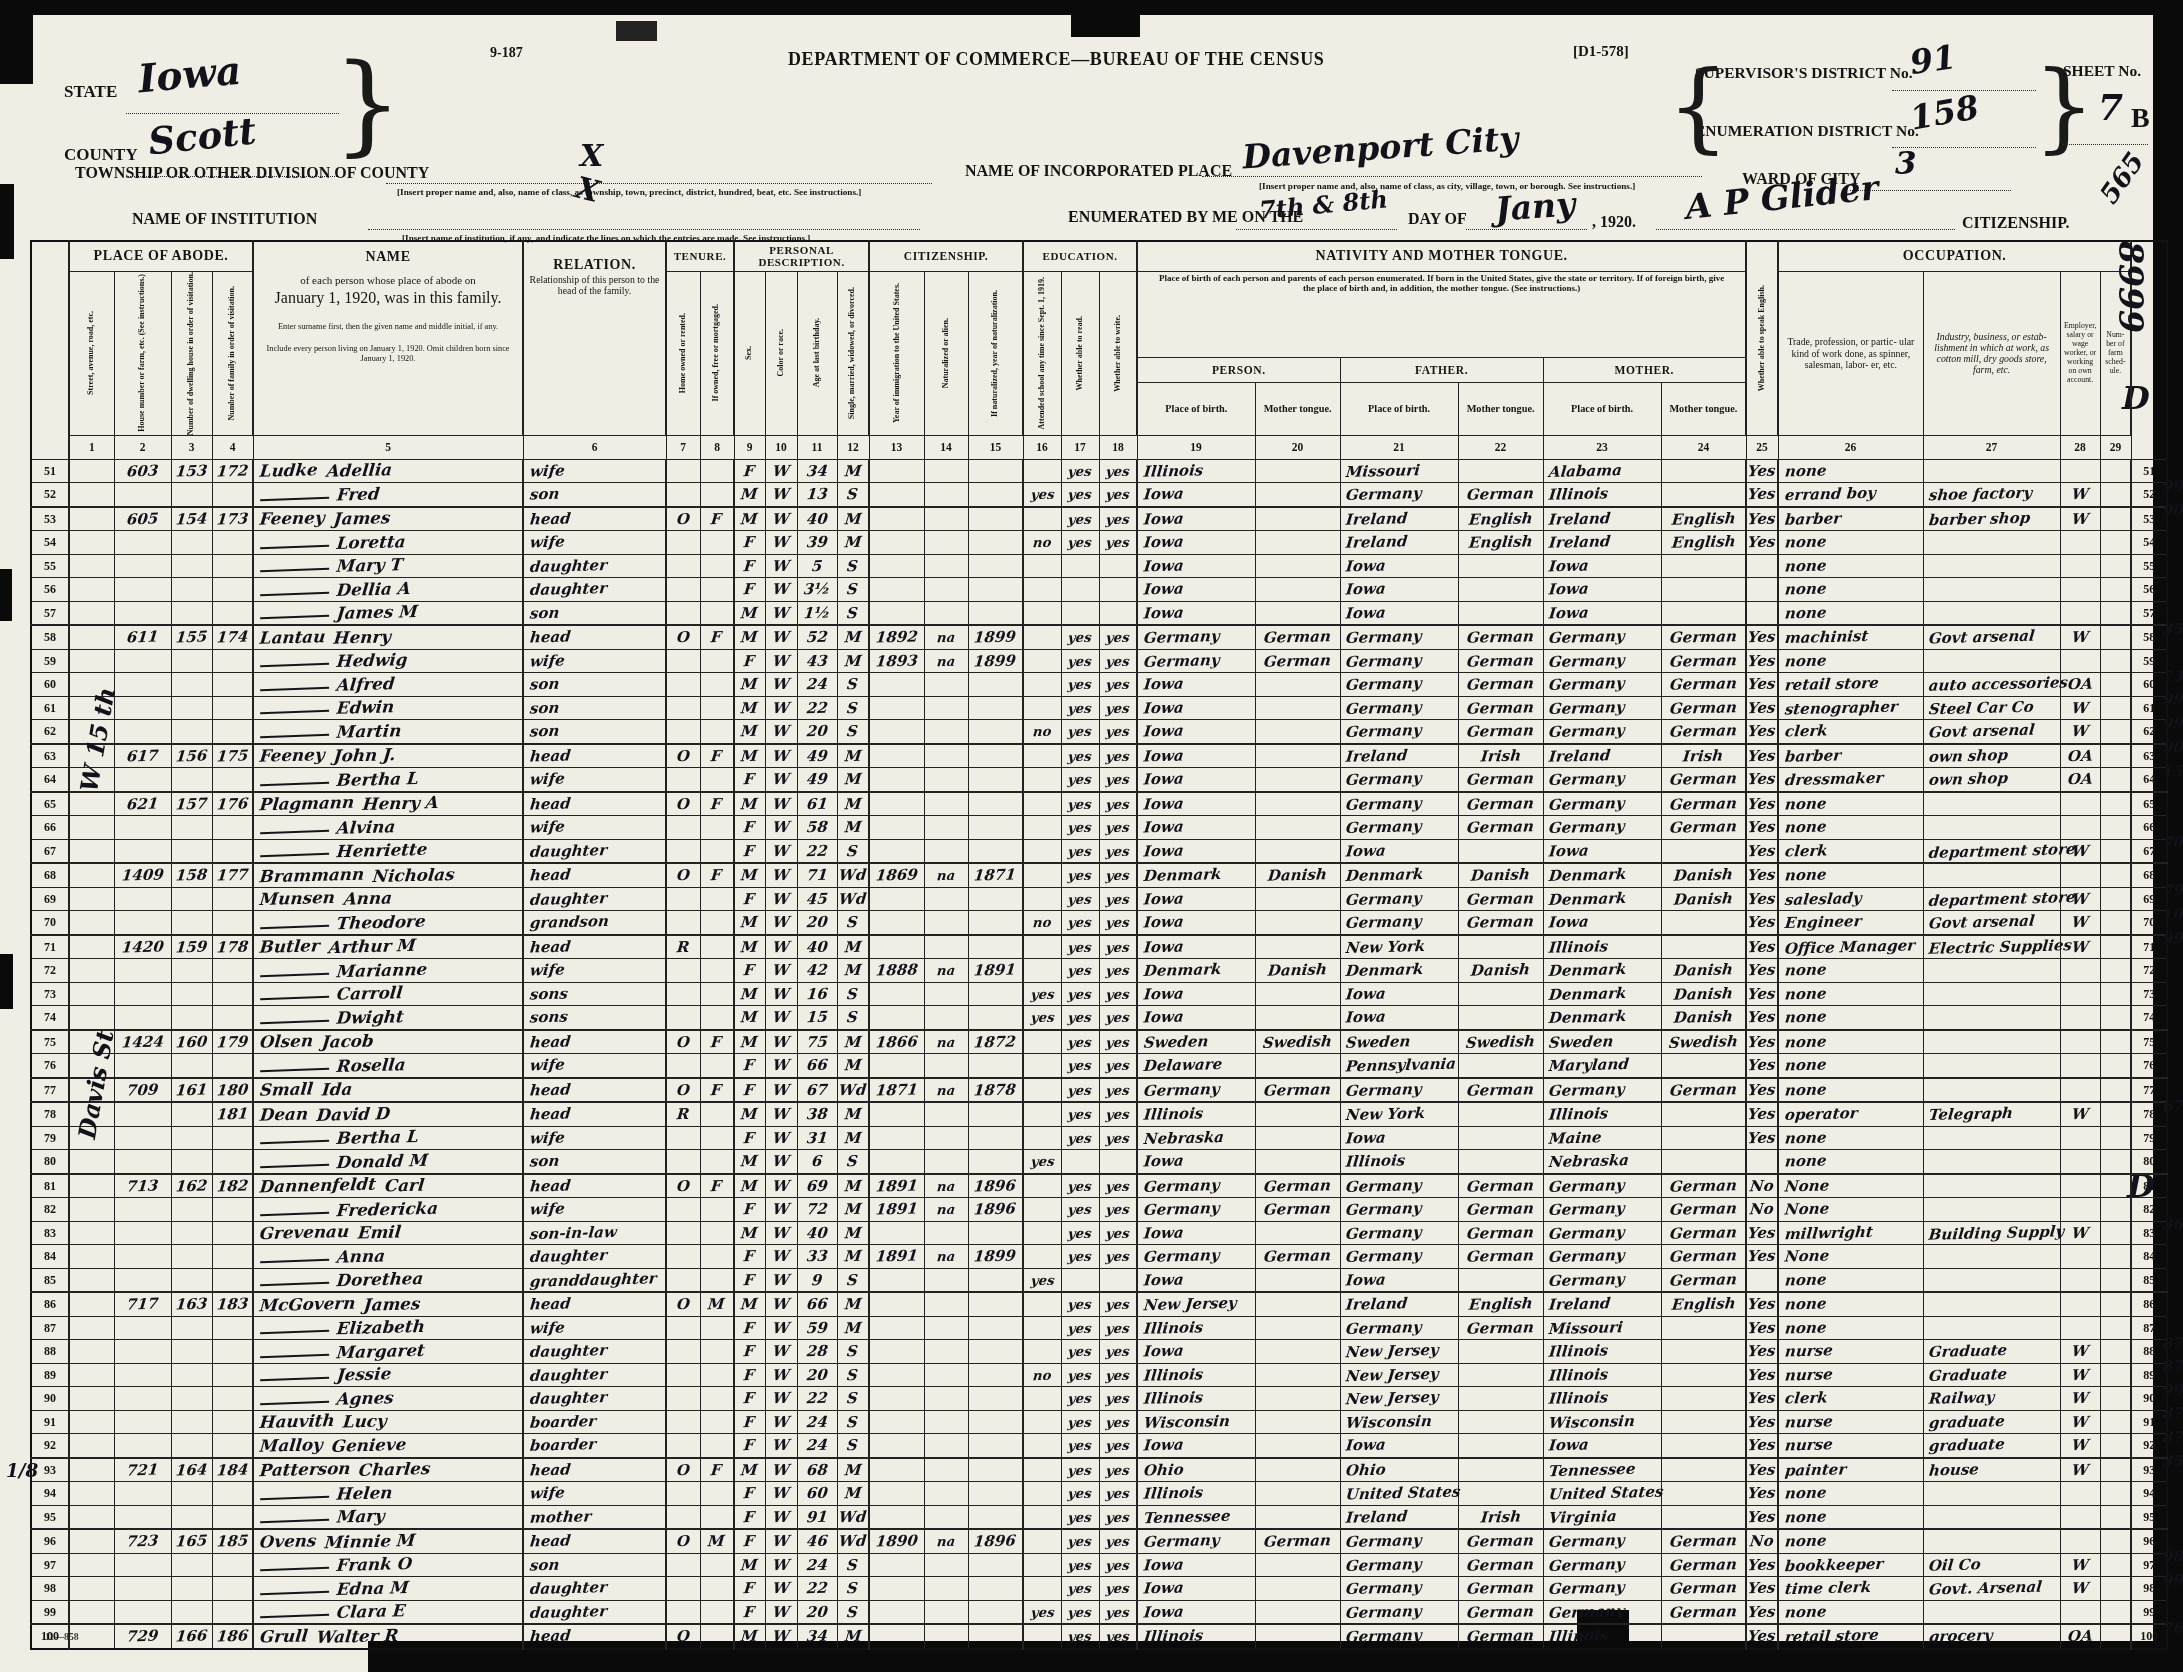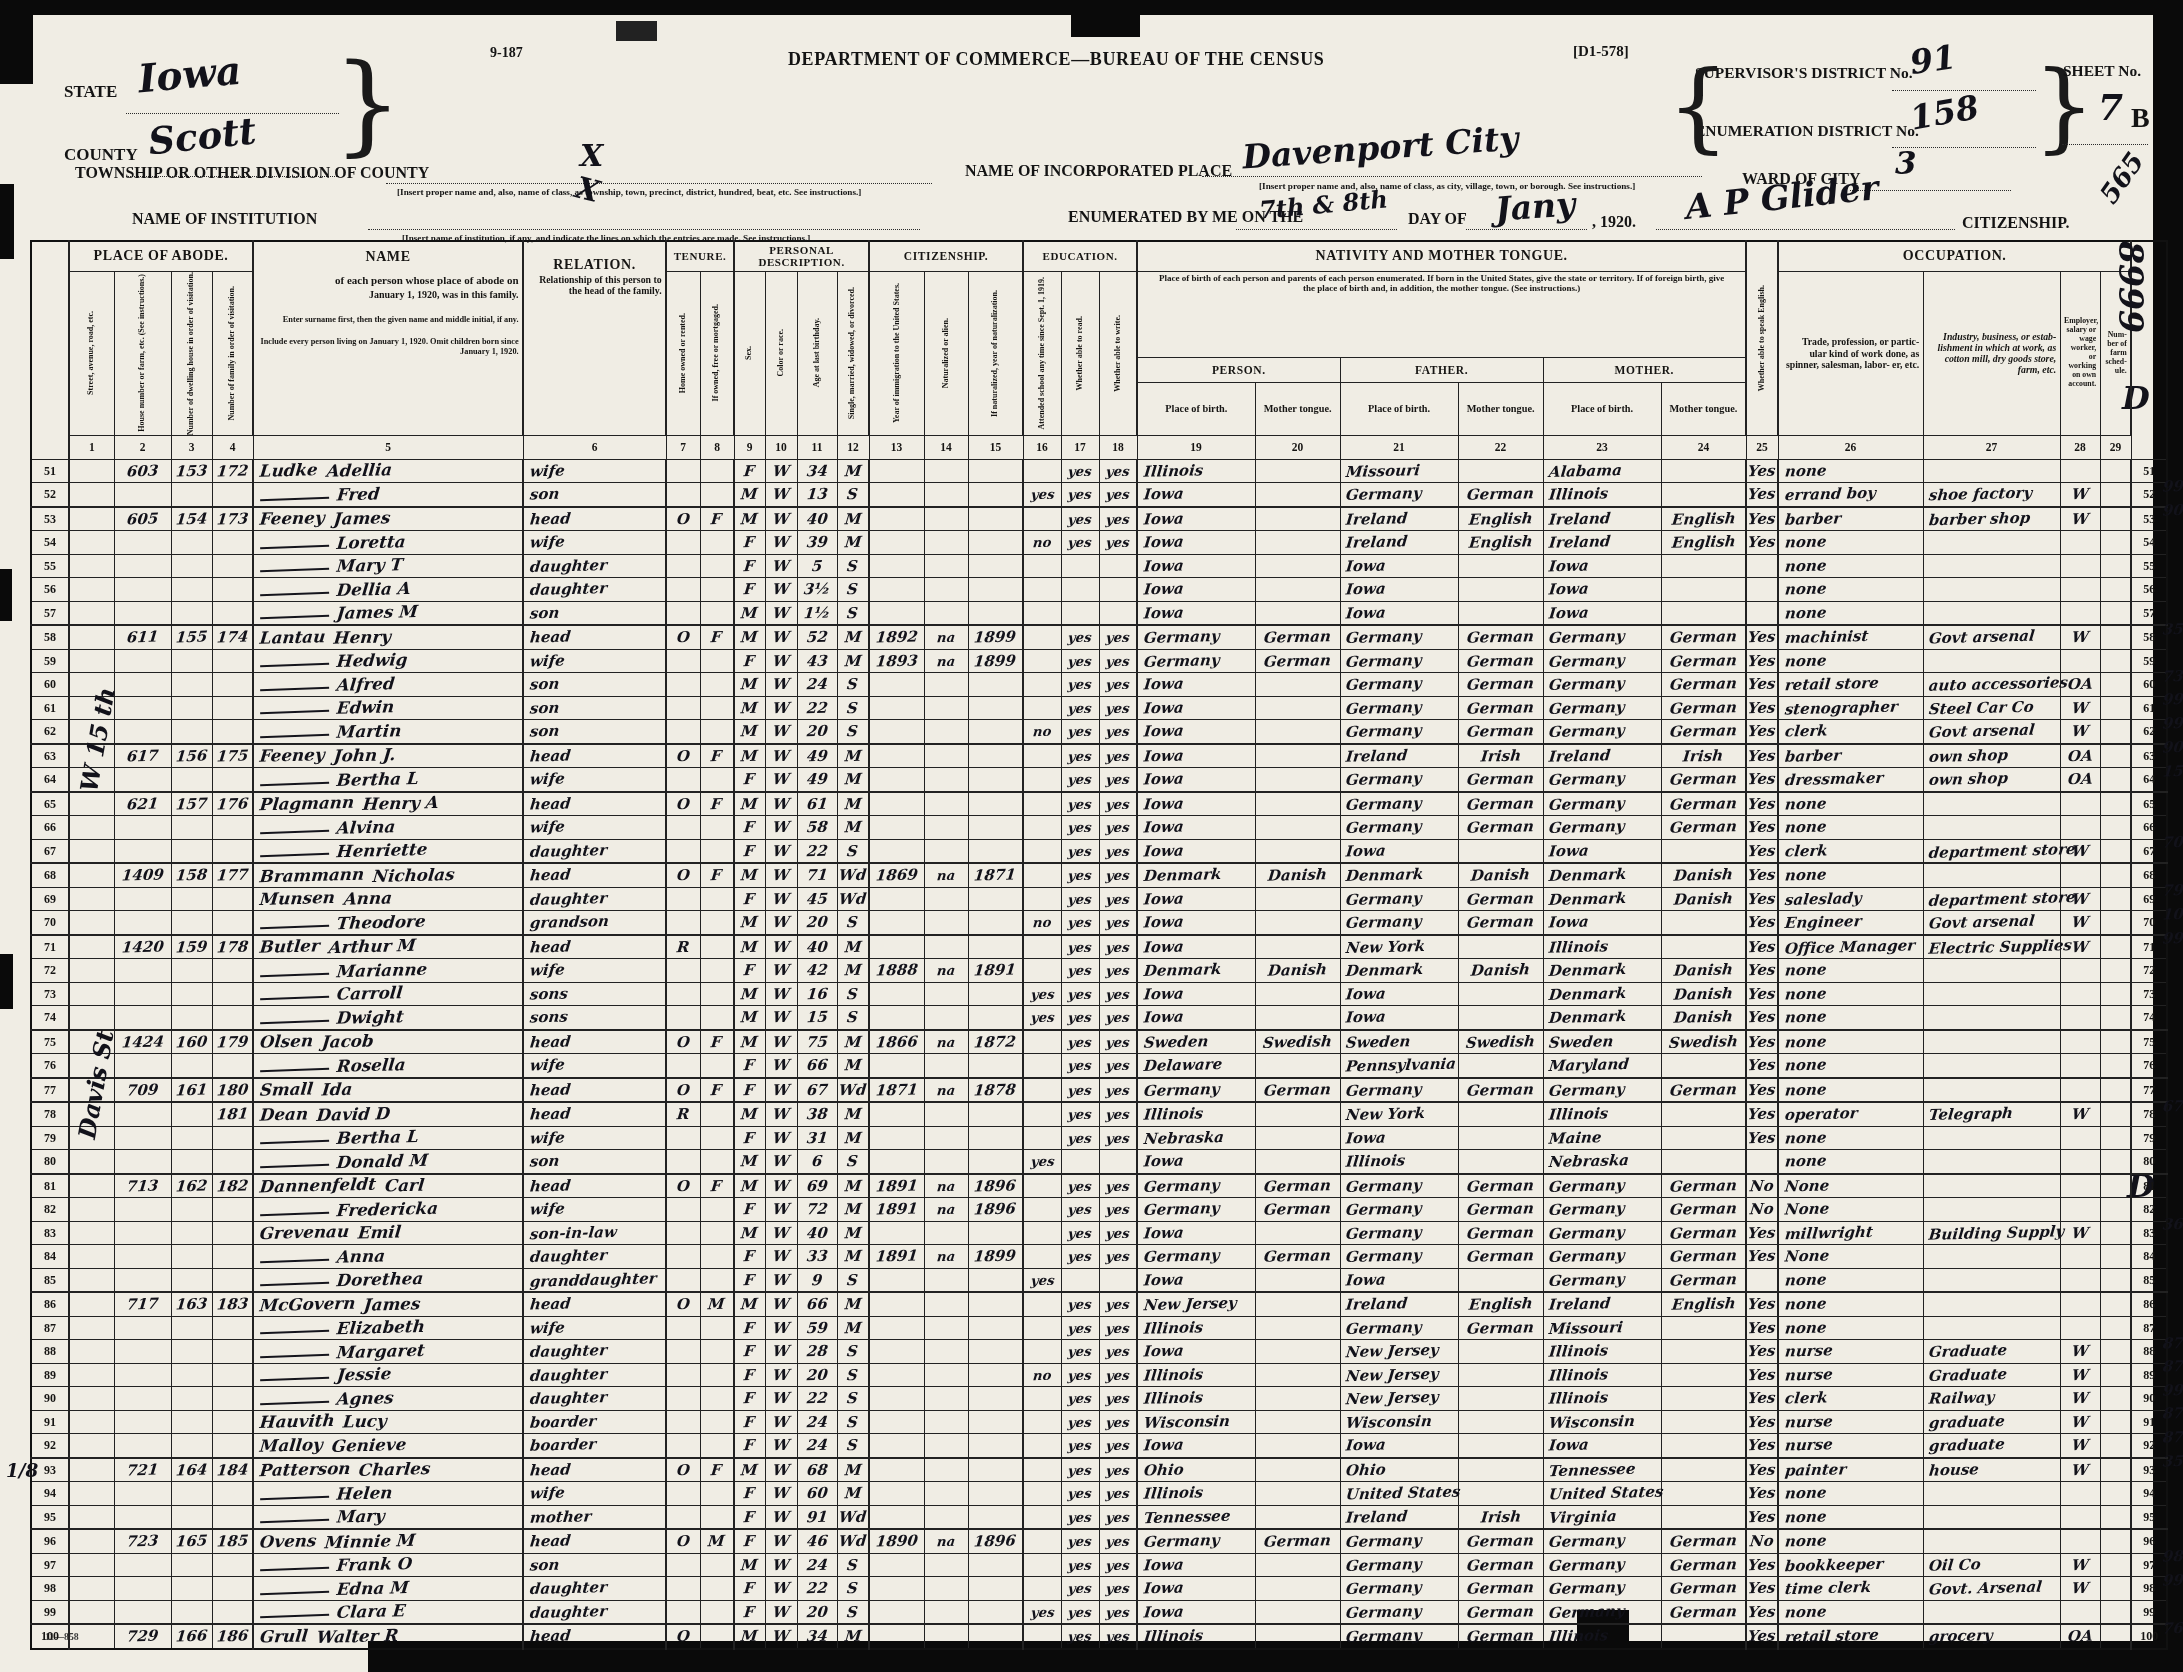--- a/index.html
+++ b/index.html
@@ -15,21 +15,21 @@
   .hwa{position:absolute;}
   .dotline{position:absolute;border-bottom:1.7px dotted #2b2b2b;height:0;}
   .brace{position:absolute;font-family:"DejaVu Serif",serif;font-weight:400;color:#1a1a1a;}
   
   table{position:absolute;left:30px;top:240px;width:2123px;border-collapse:collapse;table-layout:fixed;}
   th,td{border:1px solid #222;padding:0;overflow:visible;font-family:"Liberation Serif",serif;}
   table{border:2.3px solid #111;}
   thead th{vertical-align:middle;text-align:center;}
   .gt{font-size:14px;font-weight:bold;letter-spacing:0.6px;}
   .vlab{writing-mode:vertical-rl;transform:rotate(180deg);margin:0 auto;font-size:8px;font-weight:bold;line-height:1.08;max-height:190px;text-align:center;}
-  .smn{font-size:8.3px;font-weight:bold;line-height:1.15;padding:1.1px 3.4px;text-align:right;}
+  .smn{font-size:8.3px;font-weight:normal;line-height:1.15;padding:1.1px 3.4px;}
   .nnote{font-size:9px;font-weight:bold;line-height:1.2;padding:1.1px 17px;}
   .numr th{font-size:11.5px;font-weight:bold;height:23px;}
   tbody td{height:22.5px;font-size:14.4px;}
   tbody tr.dot td{border-bottom-style:dotted;border-bottom-width:1.1px;}
   tbody tr.nf td{border-top-width:2.1px;}
   td .hw{display:inline-block;transform:skewX(-7deg) rotate(-1.5deg);font-size:15px;line-height:1;}
   td.nm .hw{font-size:16.7px;}
   td.c{text-align:center;}
   td.l{text-align:left;padding-left:5.7px;}
   td.lnumc,th.lnumc{font-size:12px;font-weight:bold;text-align:center;font-family:"Liberation Serif",serif;}
@@ -173,21 +173,21 @@
         <col style="width:31px">
       <col style="width:36px">
     </colgroup>
     <thead>
       <tr style="height:30px;">
         <th class="lnumc hb1" rowspan="5"></th>
         <th class="gt gb" colspan="4">PLACE OF ABODE.</th>
         <th class="gb" rowspan="4" style="vertical-align:top;padding-top:7px;">
           <div class="gt">NAME</div>
           <div class="smn" style="font-size:11px;margin-top:8px;">of each person whose place of abode on</div>
-          <div class="smn" style="font-size:10px;">January 1, 1920, was in this family.</div>
+          <div class="smn" style="font-size:16px;">January 1, 1920, was in this family.</div>
           <div class="smn" style="margin-top:12.6px;">Enter surname first, then the given name and middle initial, if any.</div>
           <div class="smn" style="margin-top:10.3px;">Include every person living on January 1, 1920.  Omit children born since January 1, 1920.</div>
         </th>
         <th class="gb" rowspan="4" style="vertical-align:top;padding-top:15px;">
           <div class="gt">RELATION.</div>
           <div class="smn" style="font-size:9.8px;">Relationship of this person to the head of the family.</div>
         </th>
         <th class="gt gb" colspan="2" style="font-size:11px;">TENURE.</th>
         <th class="gt gb" colspan="4" style="font-size:11px;">PERSONAL DESCRIPTION.</th>
         <th class="gt gb" colspan="3" style="font-size:11.5px;">CITIZENSHIP.</th>

